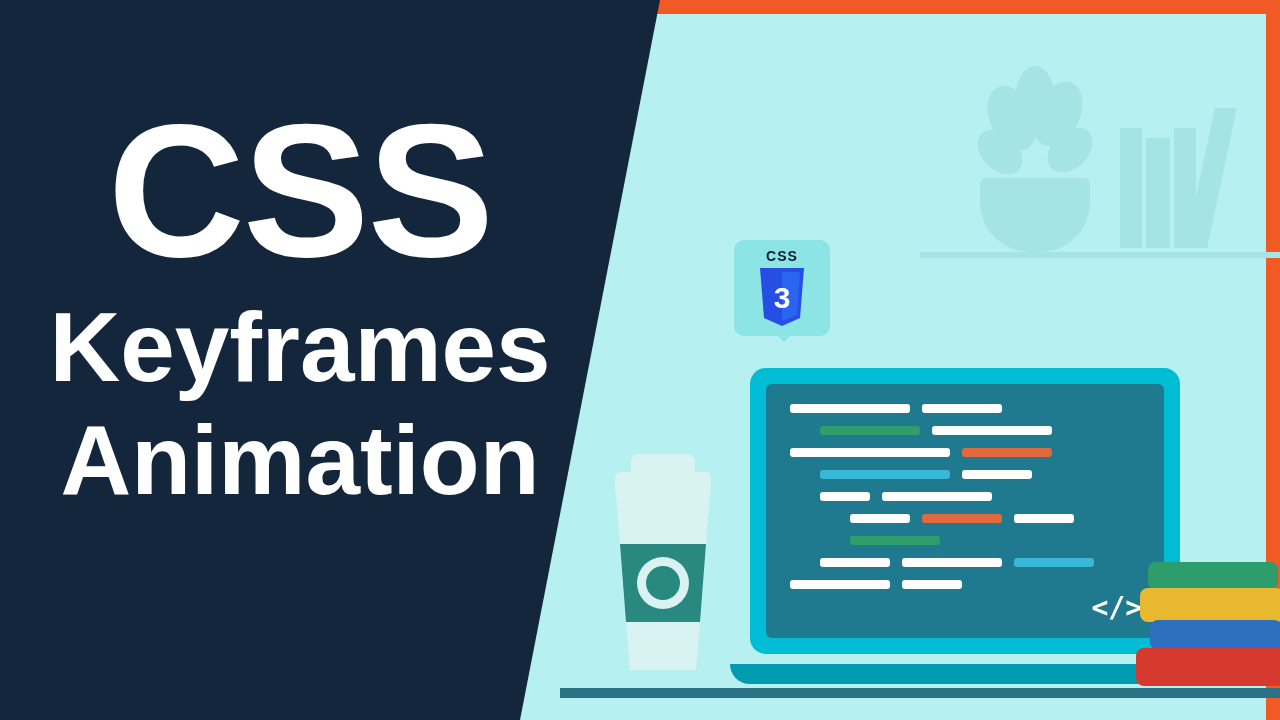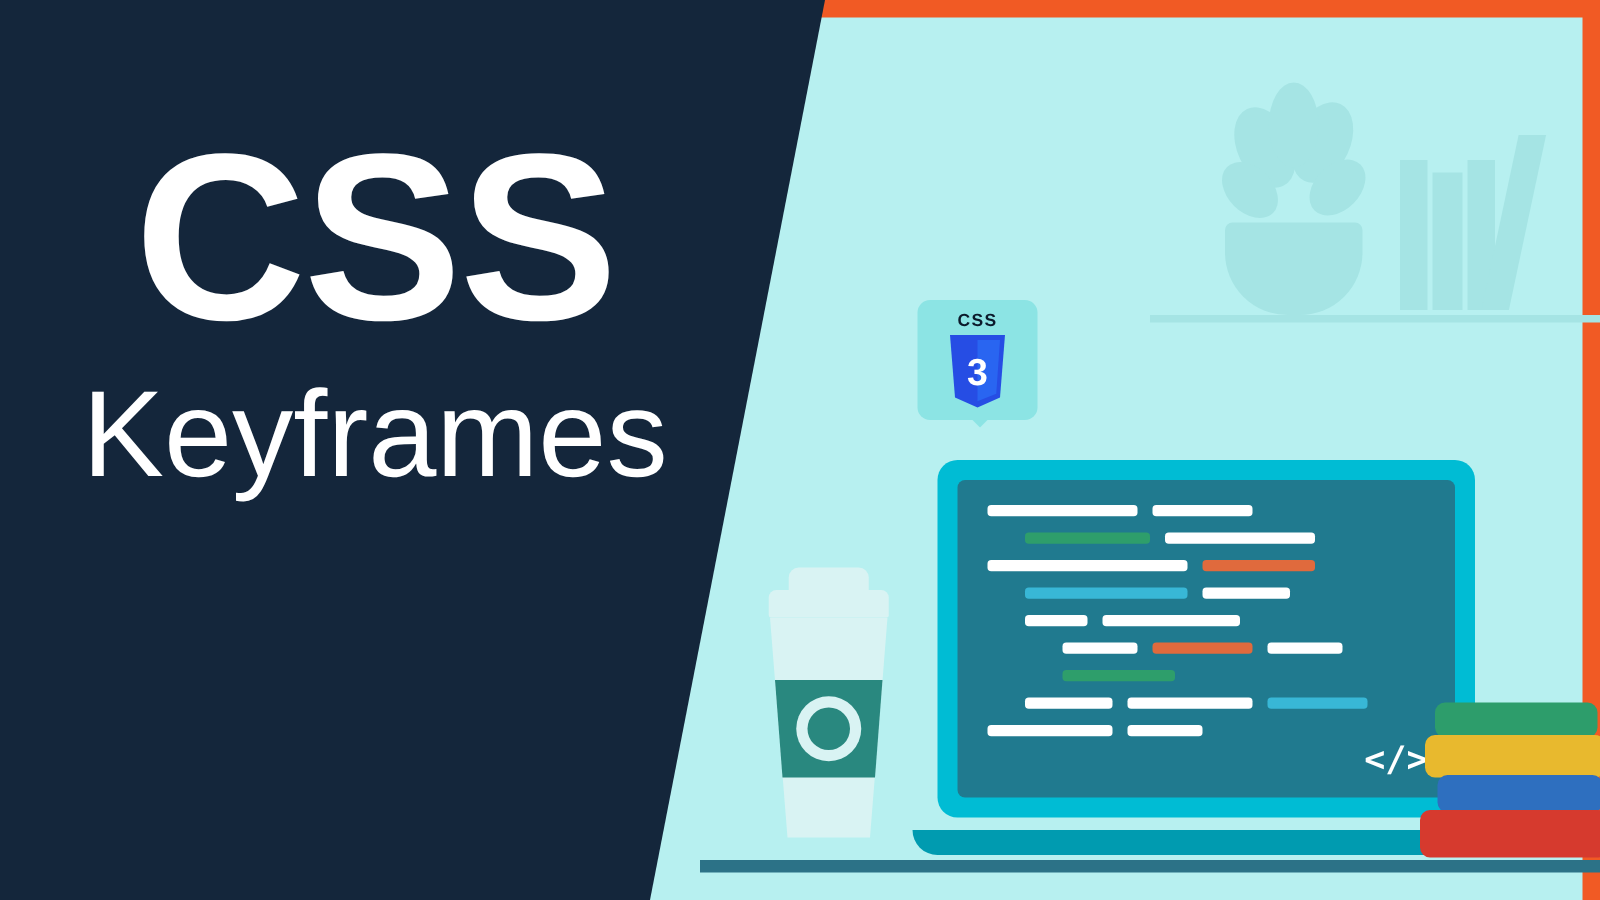--- a/index.html
+++ b/index.html
@@ -37,21 +37,21 @@
     text-align:center;
   }
   .title-line1 {
     font-size:190px;
     font-weight:800;
     letter-spacing:-2px;
     line-height:1;
   }
   .title-line2, .title-line3 {
     font-size:98px;
-    font-weight:400;
+    font-weight:700;
     line-height:1.15;
     margin-top:6px;
     text-align:center;
   }
   .title-line3 { margin-top:0; }
 
   
   .shelf-line { position:absolute; left:920px; top:252px; width:360px; height:6px; background:#a5e4e4; }
   .pot { position:absolute; left:980px; top:178px; width:110px; height:74px; background:#a5e4e4; border-radius:6px 6px 50px 50px; }
   .plant svg { position:absolute; left:970px; top:60px; }
@@ -194,16 +194,17 @@
     <div class="sbook sbk3"></div>
     <div class="sbook sbk4"></div>
   </div>
 
   <div class="desk"></div>
 
   <div class="dark-panel">
     <div class="title-block">
       <div class="title-line1">CSS</div>
       <div class="title-line2">Keyframes</div>
+      <div class="title-line3">Animation</div>
     </div>
   </div>
 
 </div>
 
 </body></html>

